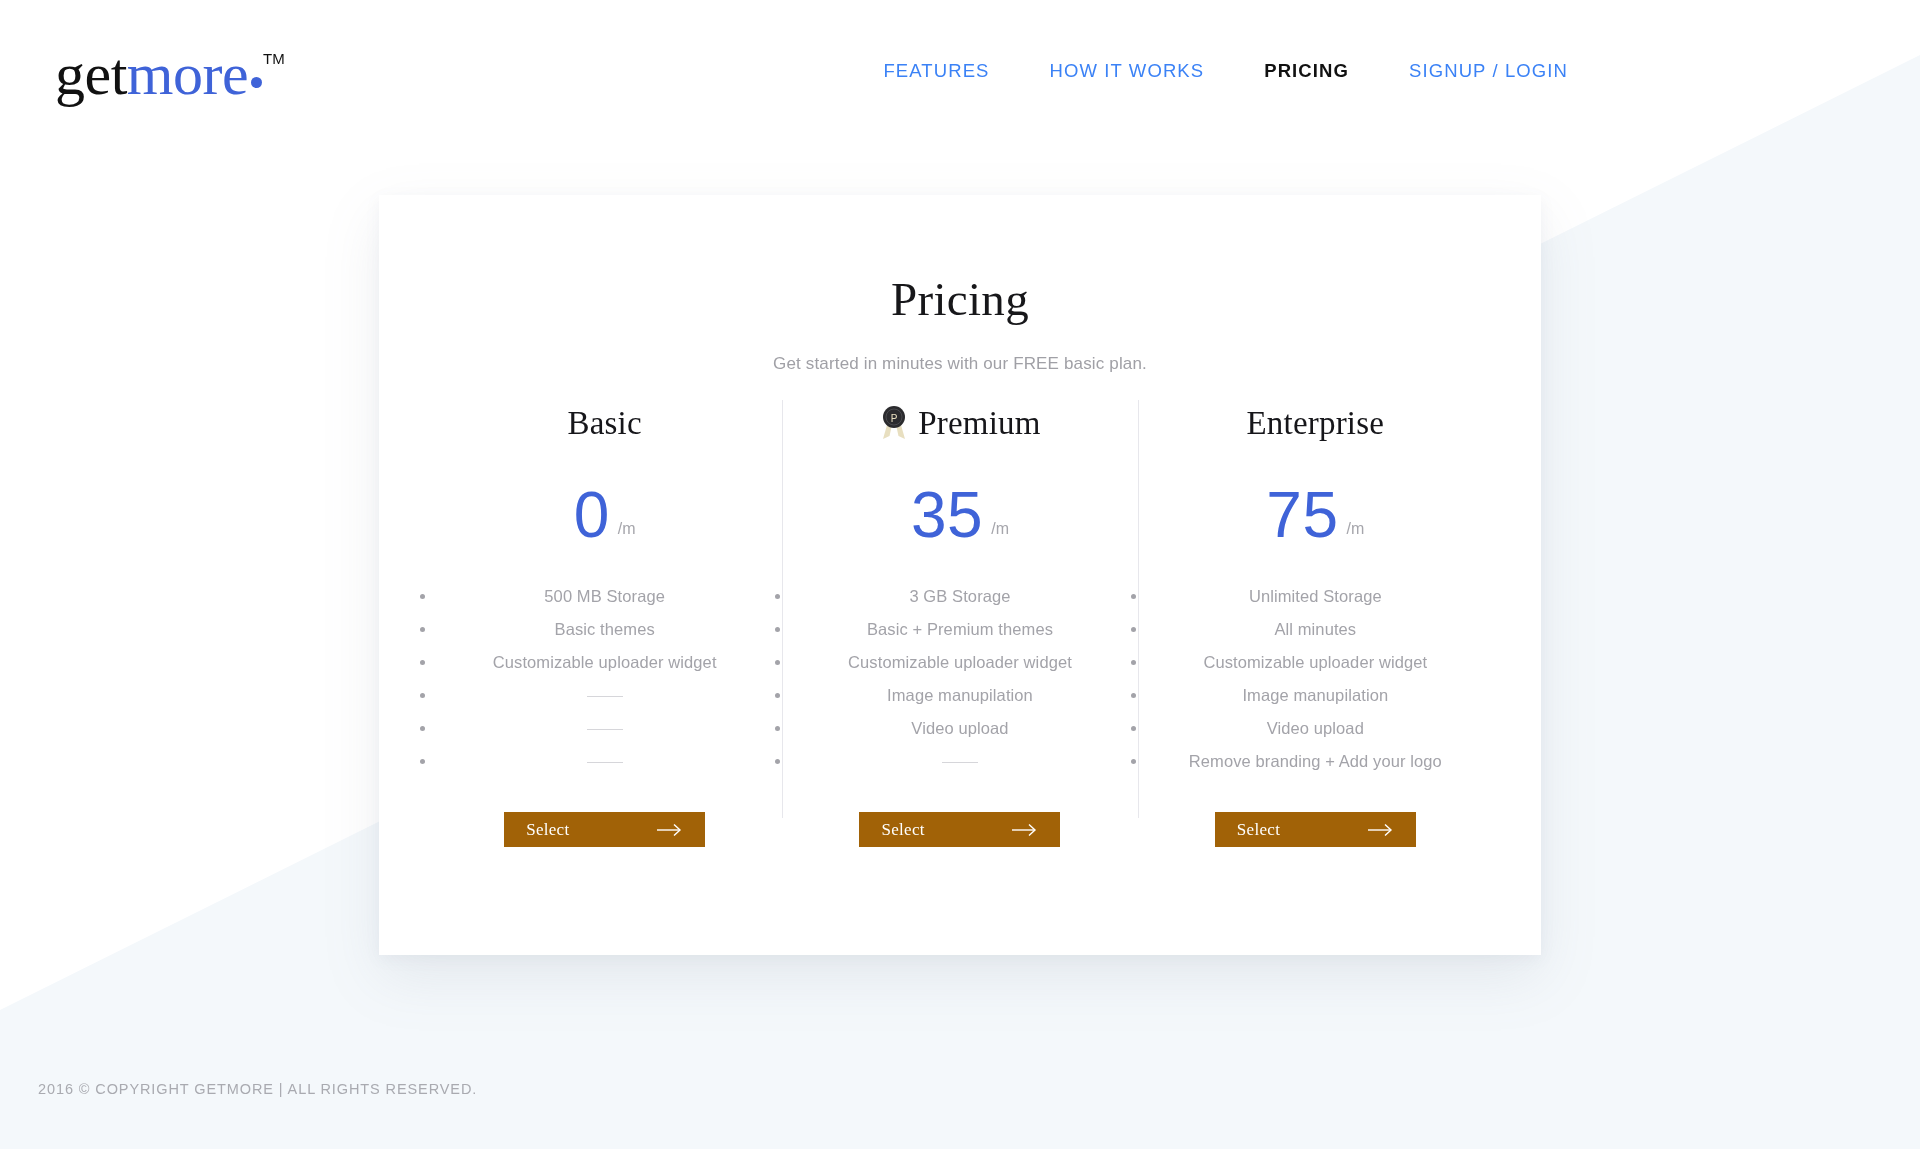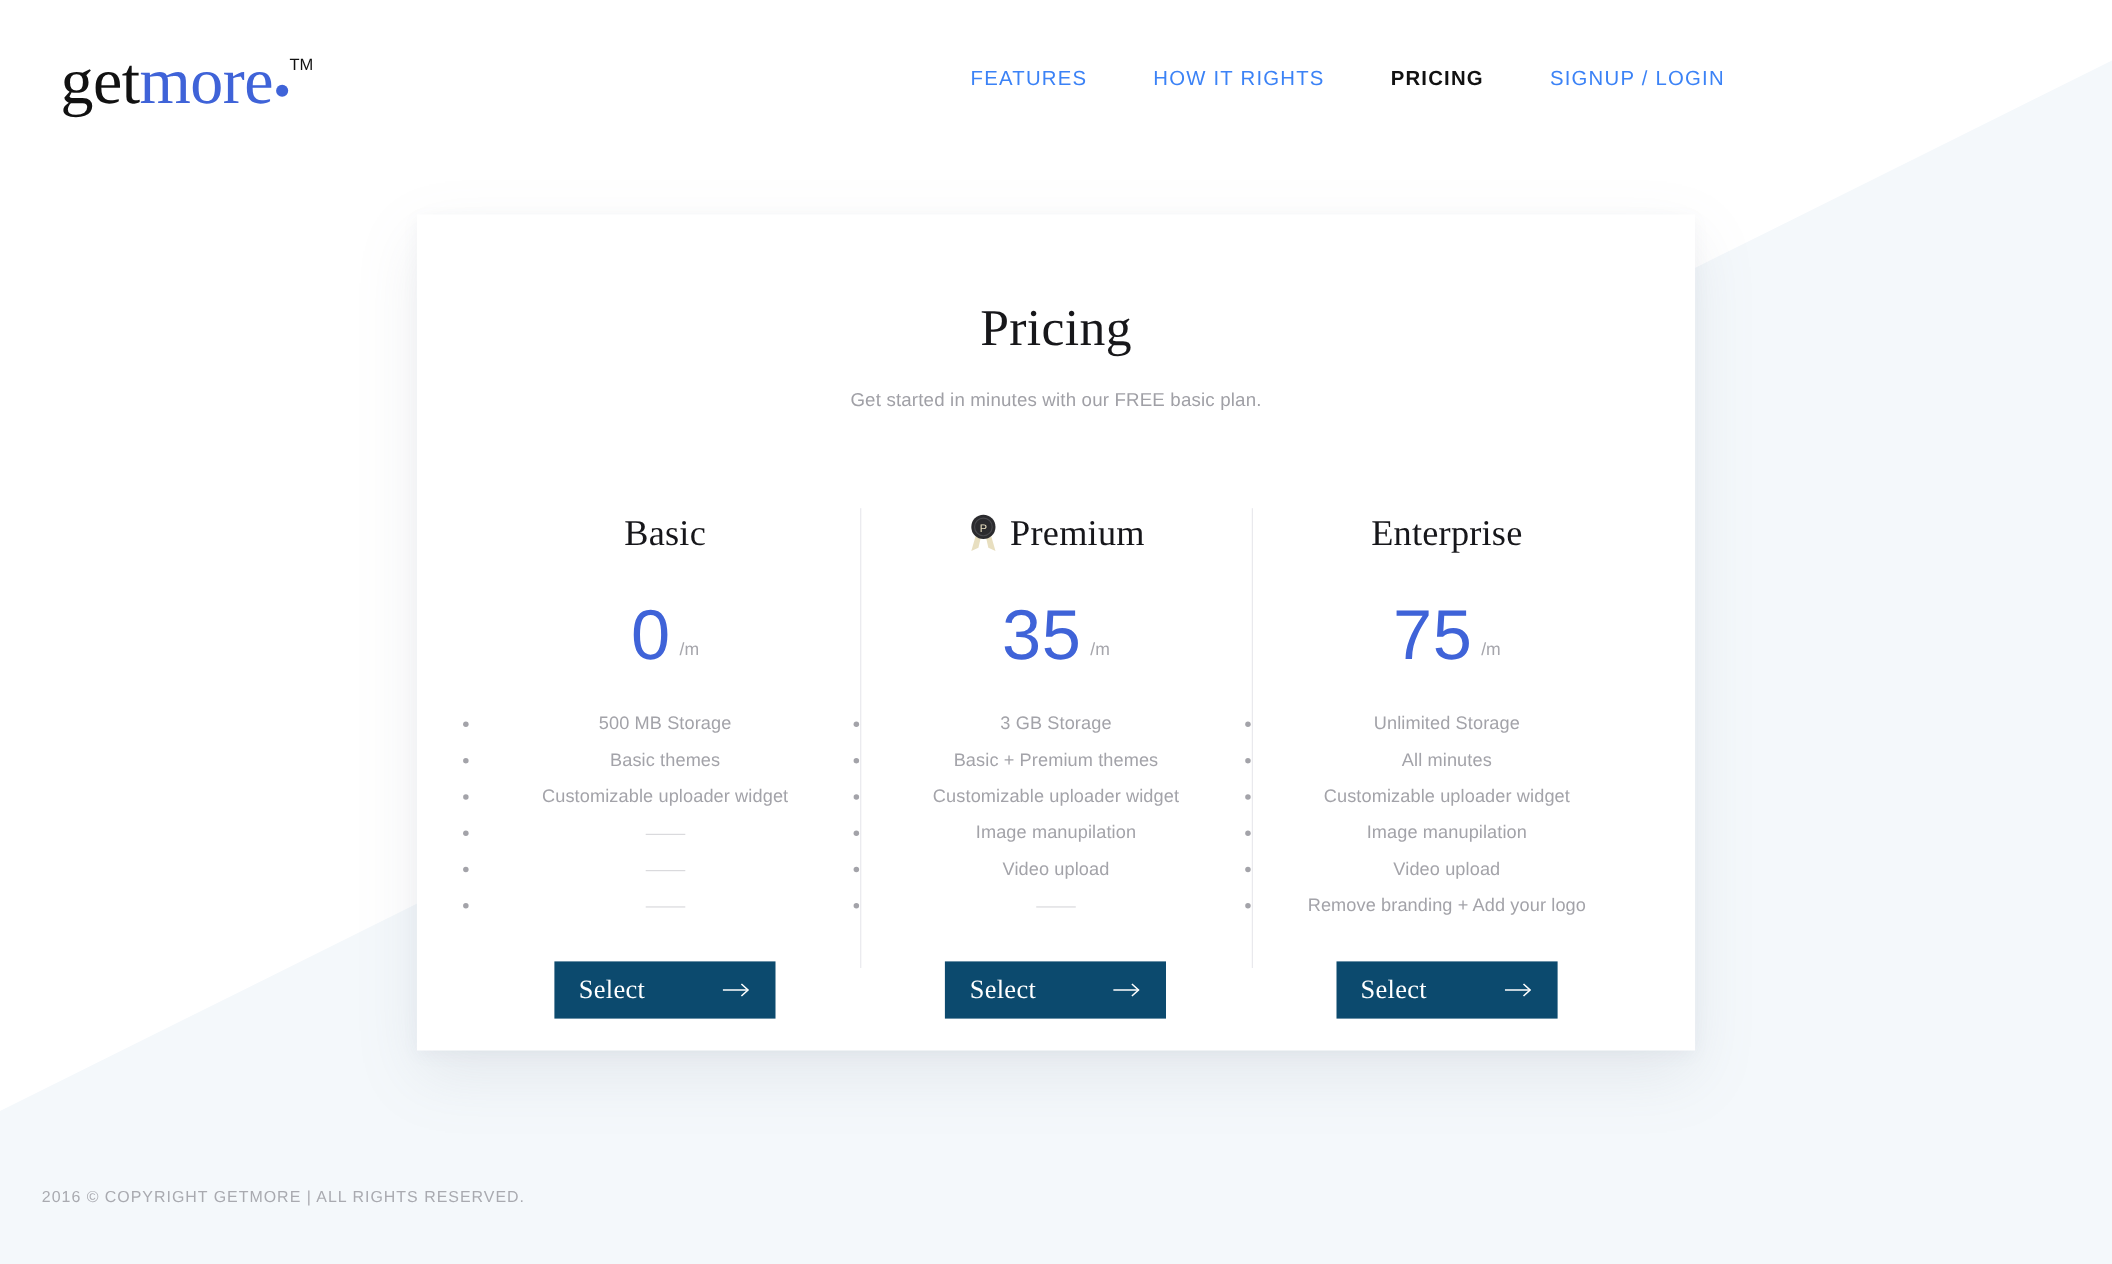--- a/index.html
+++ b/index.html
@@ -112,21 +112,21 @@
   }
   #page-subtitle {
     margin-top: 28px;
     font-size: 17px;
     color: #a0a0a6;
     letter-spacing: 0.15px;
   }
 
   #plans {
     display: flex;
-    margin-top: 88px;
+    margin-top: 26px;
     padding: 0 48px;
     align-items: flex-end;
   }
 
   .plan {
     flex: 1 1 0;
     position: relative;
     text-align: center;
     padding: 0 10px;
   }
@@ -195,31 +195,31 @@
     top: 50%;
     transform: translateX(-50%);
     width: 36px;
     height: 1px;
     background: #d6d6da;
   }
 
   .select-wrap { margin-top: 34px; display: flex; justify-content: center; }
   .select-button {
     width: 201px;
-    height: 52px;
-    background: #0c4a6e;
+    height: 35px;
+    background: #a16207;
     border: none;
     color: #ffffff;
     display: flex;
     align-items: center;
     justify-content: space-between;
     padding: 0 22px;
     cursor: pointer;
     font-family: "Liberation Serif", serif;
-    font-size: 24px;
+    font-size: 17px;
     letter-spacing: 0.3px;
   }
   .arrow-icon { display: block; width: 26px; height: 14px; }
 
   
   #footer {
     position: absolute;
     left: 0;
     bottom: 0;
     width: 1592px;
@@ -243,21 +243,21 @@
   <polygon points="1920,55 1920,1149 0,1149 0,1010" fill="#f4f8fb"></polygon>
 </svg>
 
 <header id="header">
   <div id="logo">
     <span class="lg-get">get</span><span class="lg-more">more</span><span class="lg-dot"></span><sup class="lg-tm">TM</sup>
   </div>
 
   <nav id="nav">
     <a class="nav-item" href="#">FEATURES</a>
-    <a class="nav-item" href="#">HOW IT RIGHTS</a>
+    <a class="nav-item" href="#">HOW IT WORKS</a>
     <a class="nav-item active" href="#">PRICING</a>
     <a class="nav-item" href="#">SIGNUP / LOGIN</a>
   </nav>
 </header>
 
 <section id="pricing-card">
   <div id="card-head">
     <h1 id="page-title">Pricing</h1>
     <p id="page-subtitle">Get started in minutes with our FREE basic plan.</p>
   </div>

